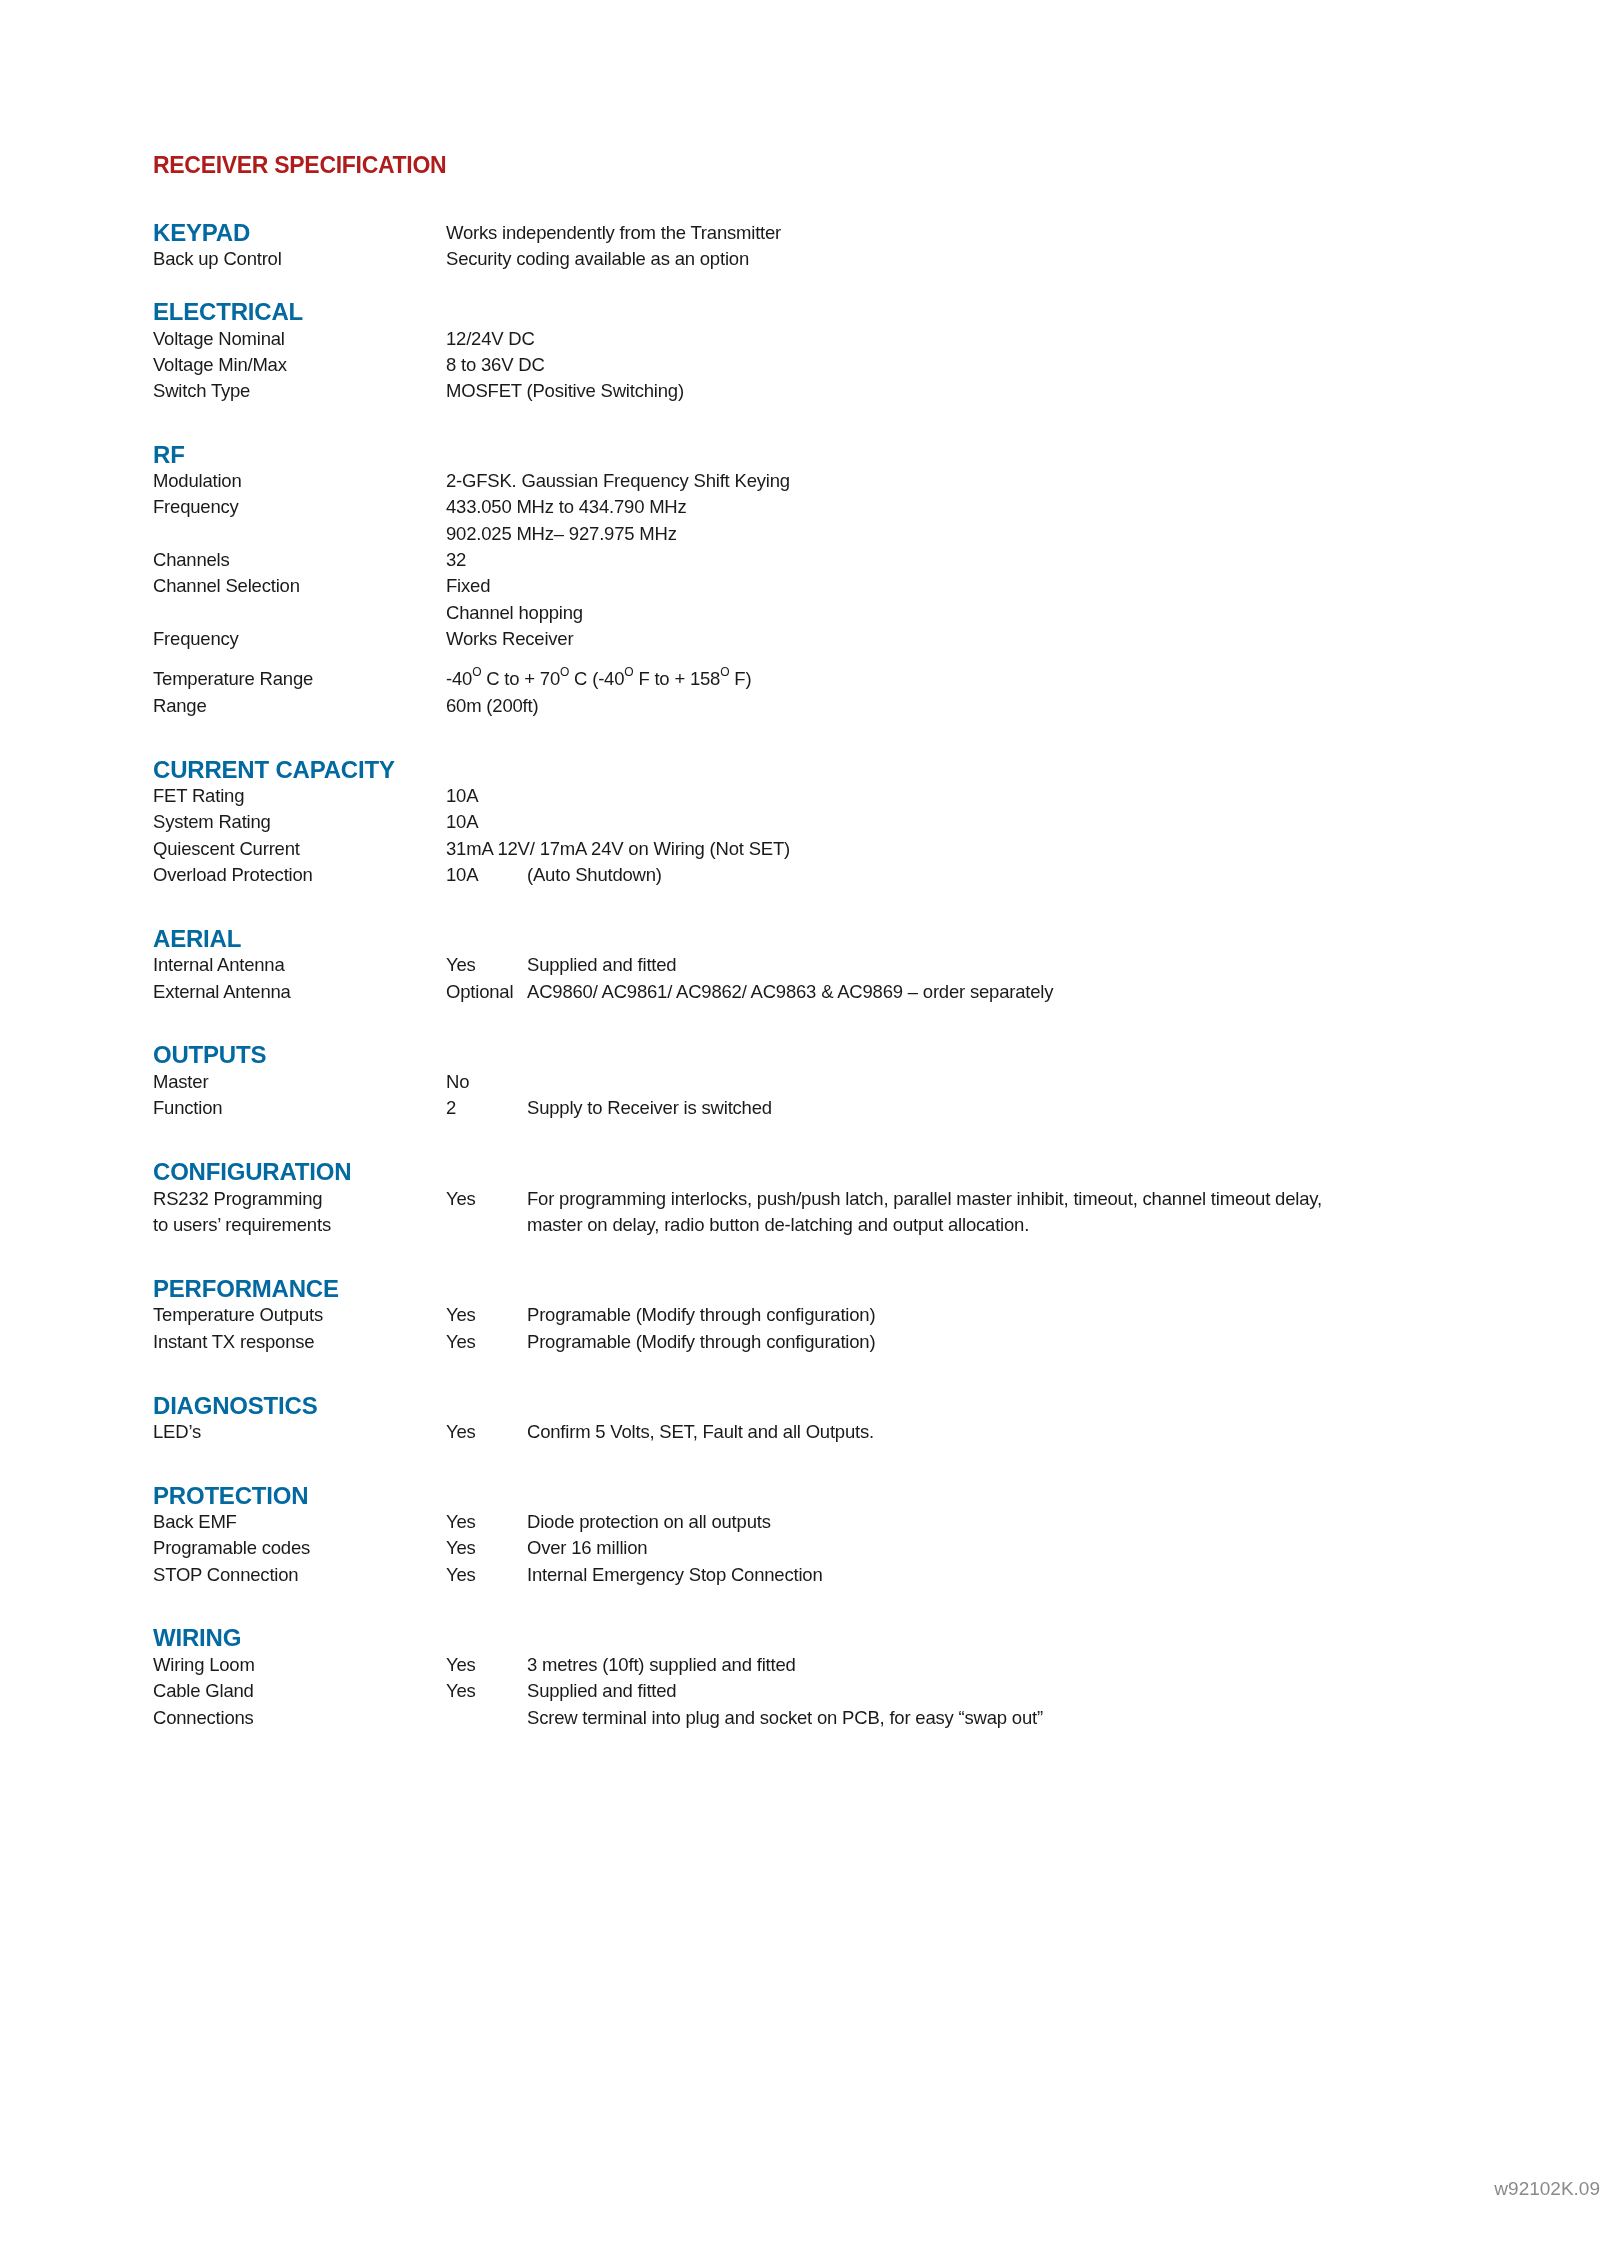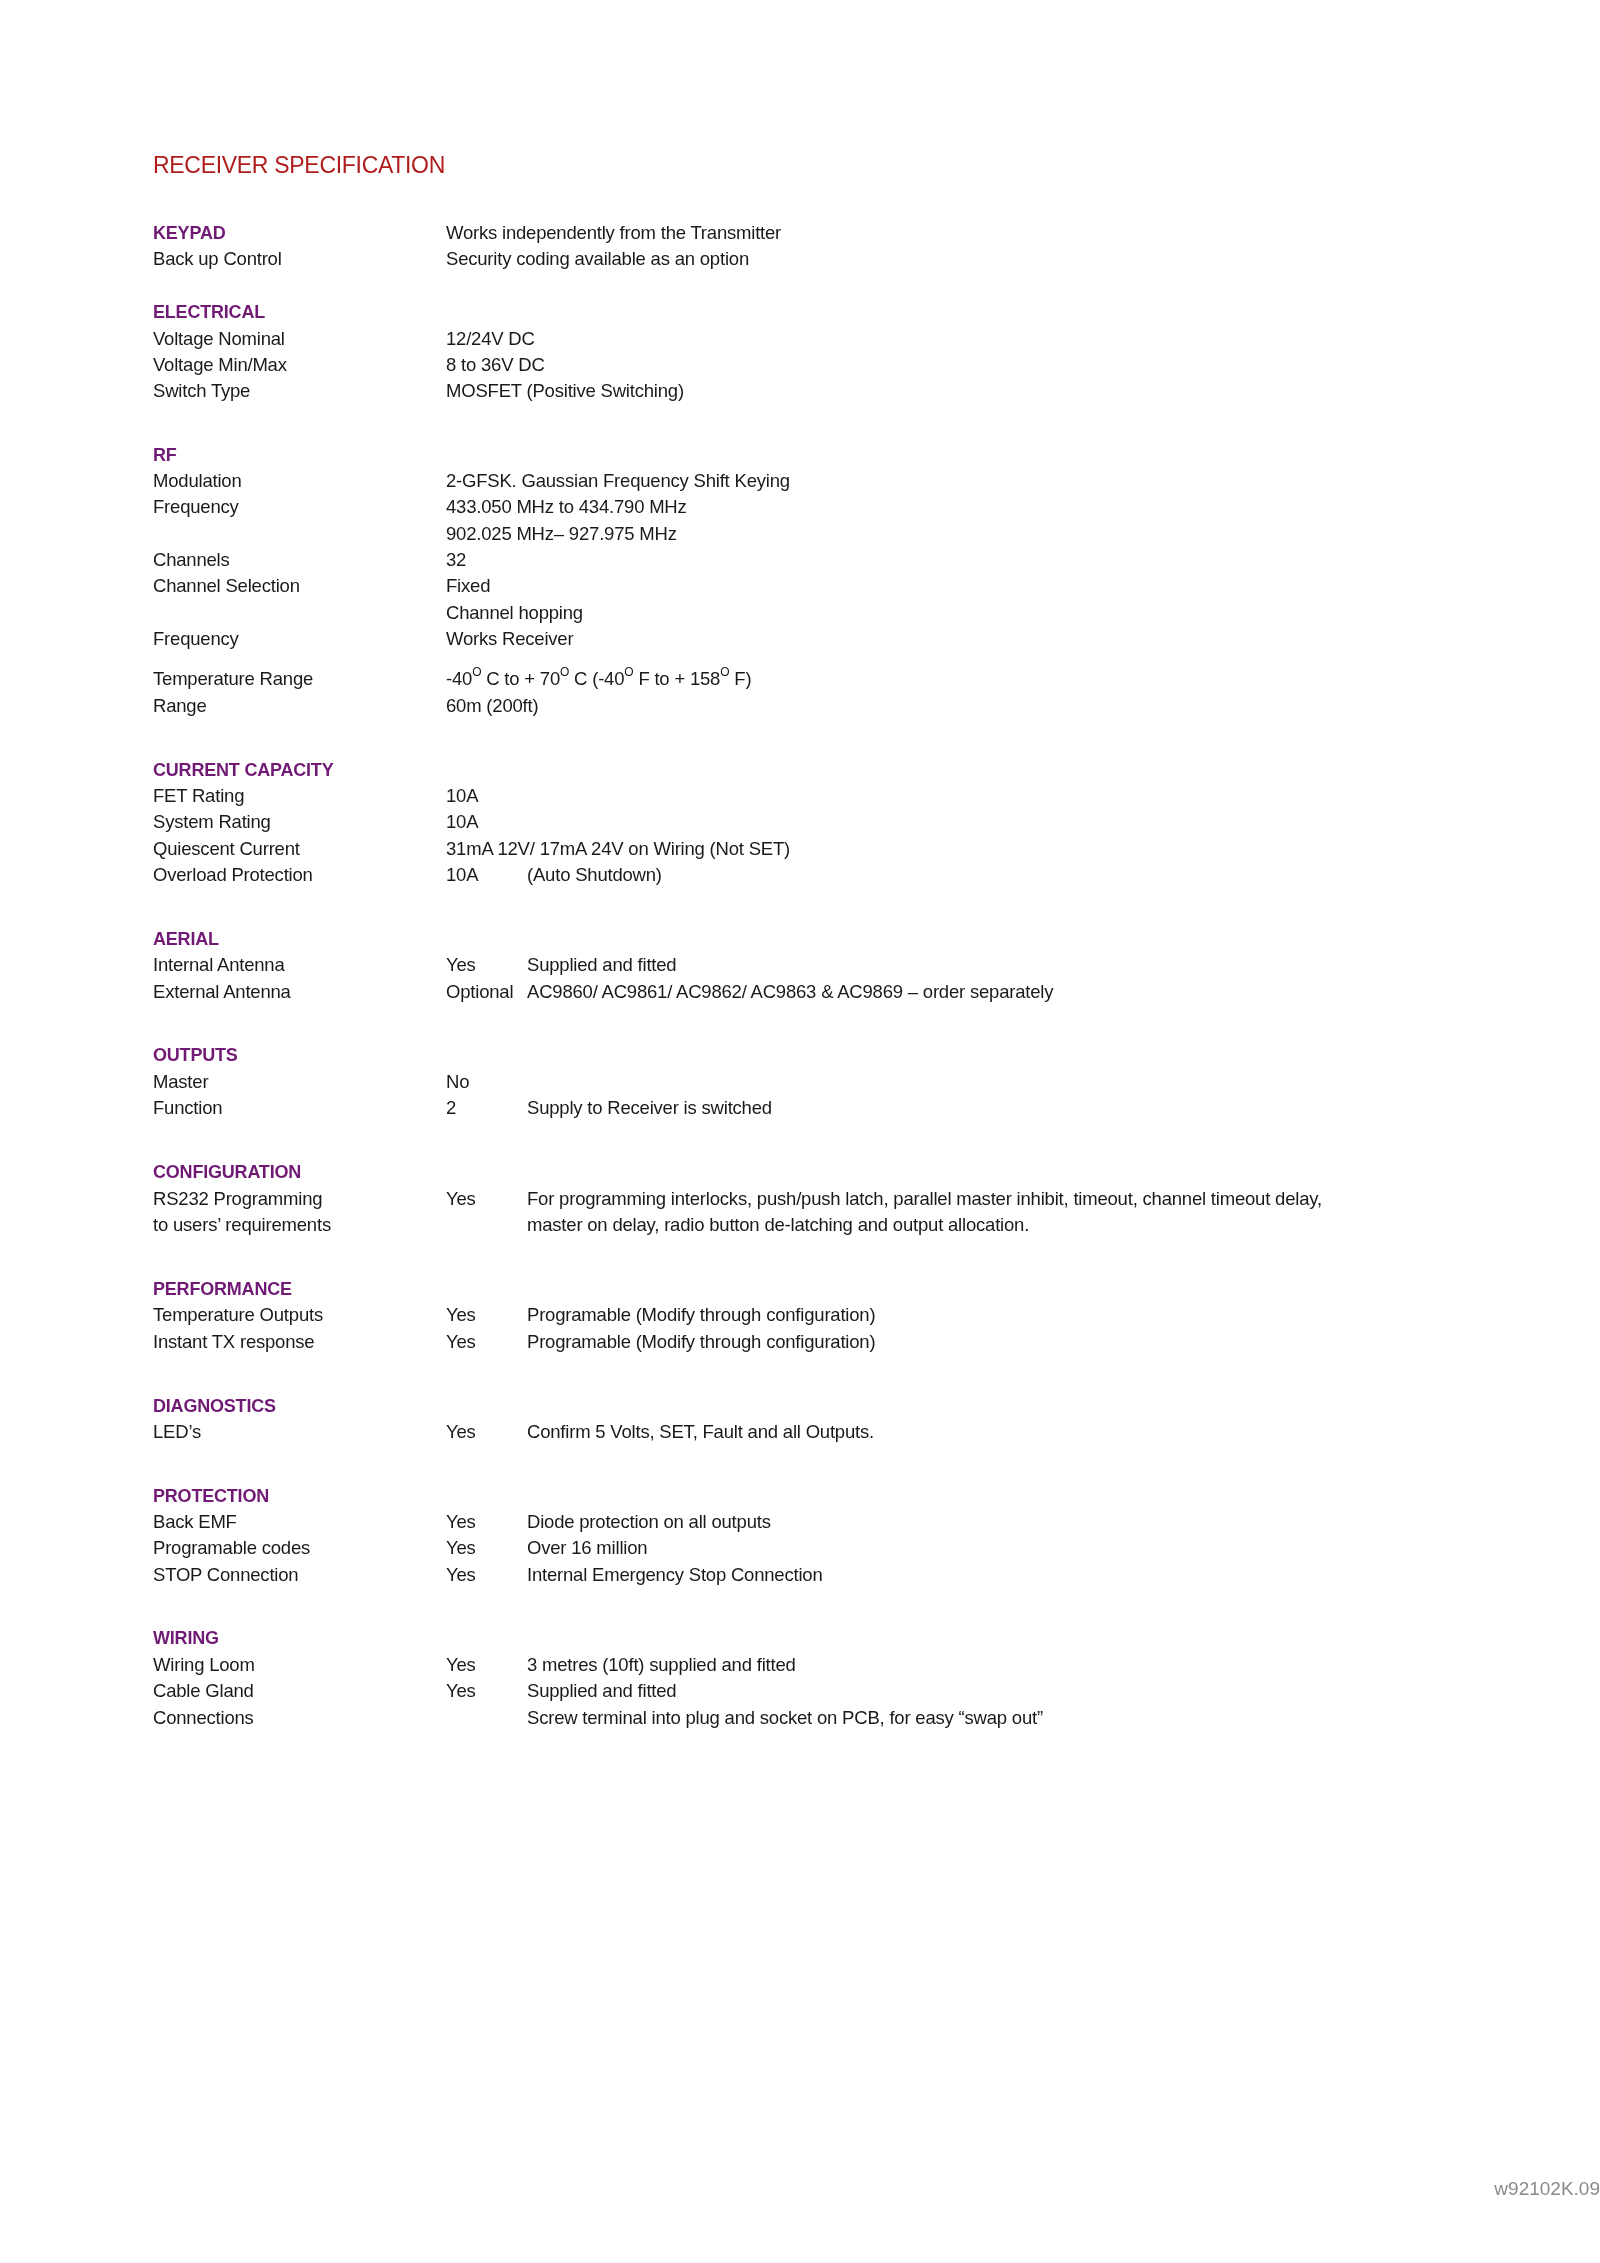--- a/index.html
+++ b/index.html
@@ -1,22 +1,22 @@
 <!DOCTYPE html>
 <html><head>
   <meta charset="utf-8">
   <style>
     html, body { margin: 0; padding: 0; background: #ffffff; }
     body { width: 1600px; height: 2263px; position: relative; overflow: hidden;
            font-family: "Liberation Sans", sans-serif; color: #1a1a1a; }
-    .title { position: absolute; left: 153px; top: 152px; font-size: 23px; font-weight: normal;
+    .title { position: absolute; left: 153px; top: 152px; font-size: 23px; font-weight: bold;
              color: #b01c1c; letter-spacing: -0.3px; }
     .row { position: absolute; left: 153px; height: 26px; font-size: 18.5px; line-height: 26px;
            white-space: nowrap; letter-spacing: -0.2px; }
-    .head { color: #701a75; font-weight: bold; font-size: 18px; }
+    .head { color: #0369a1; font-weight: bold; font-size: 24px; }
     .c1 { position: absolute; left: 0; }
     .c2 { position: absolute; left: 293px; }
     .c3 { position: absolute; left: 374px; }
     sup { font-size: 12px; vertical-align: 9px; line-height: 0; }
     .footer { position: absolute; left: 0; width: 1600px; top: 2178px; text-align: right;
               font-size: 19px; color: #8a8a8a; }
   </style>
 </head>
 <body>
 

